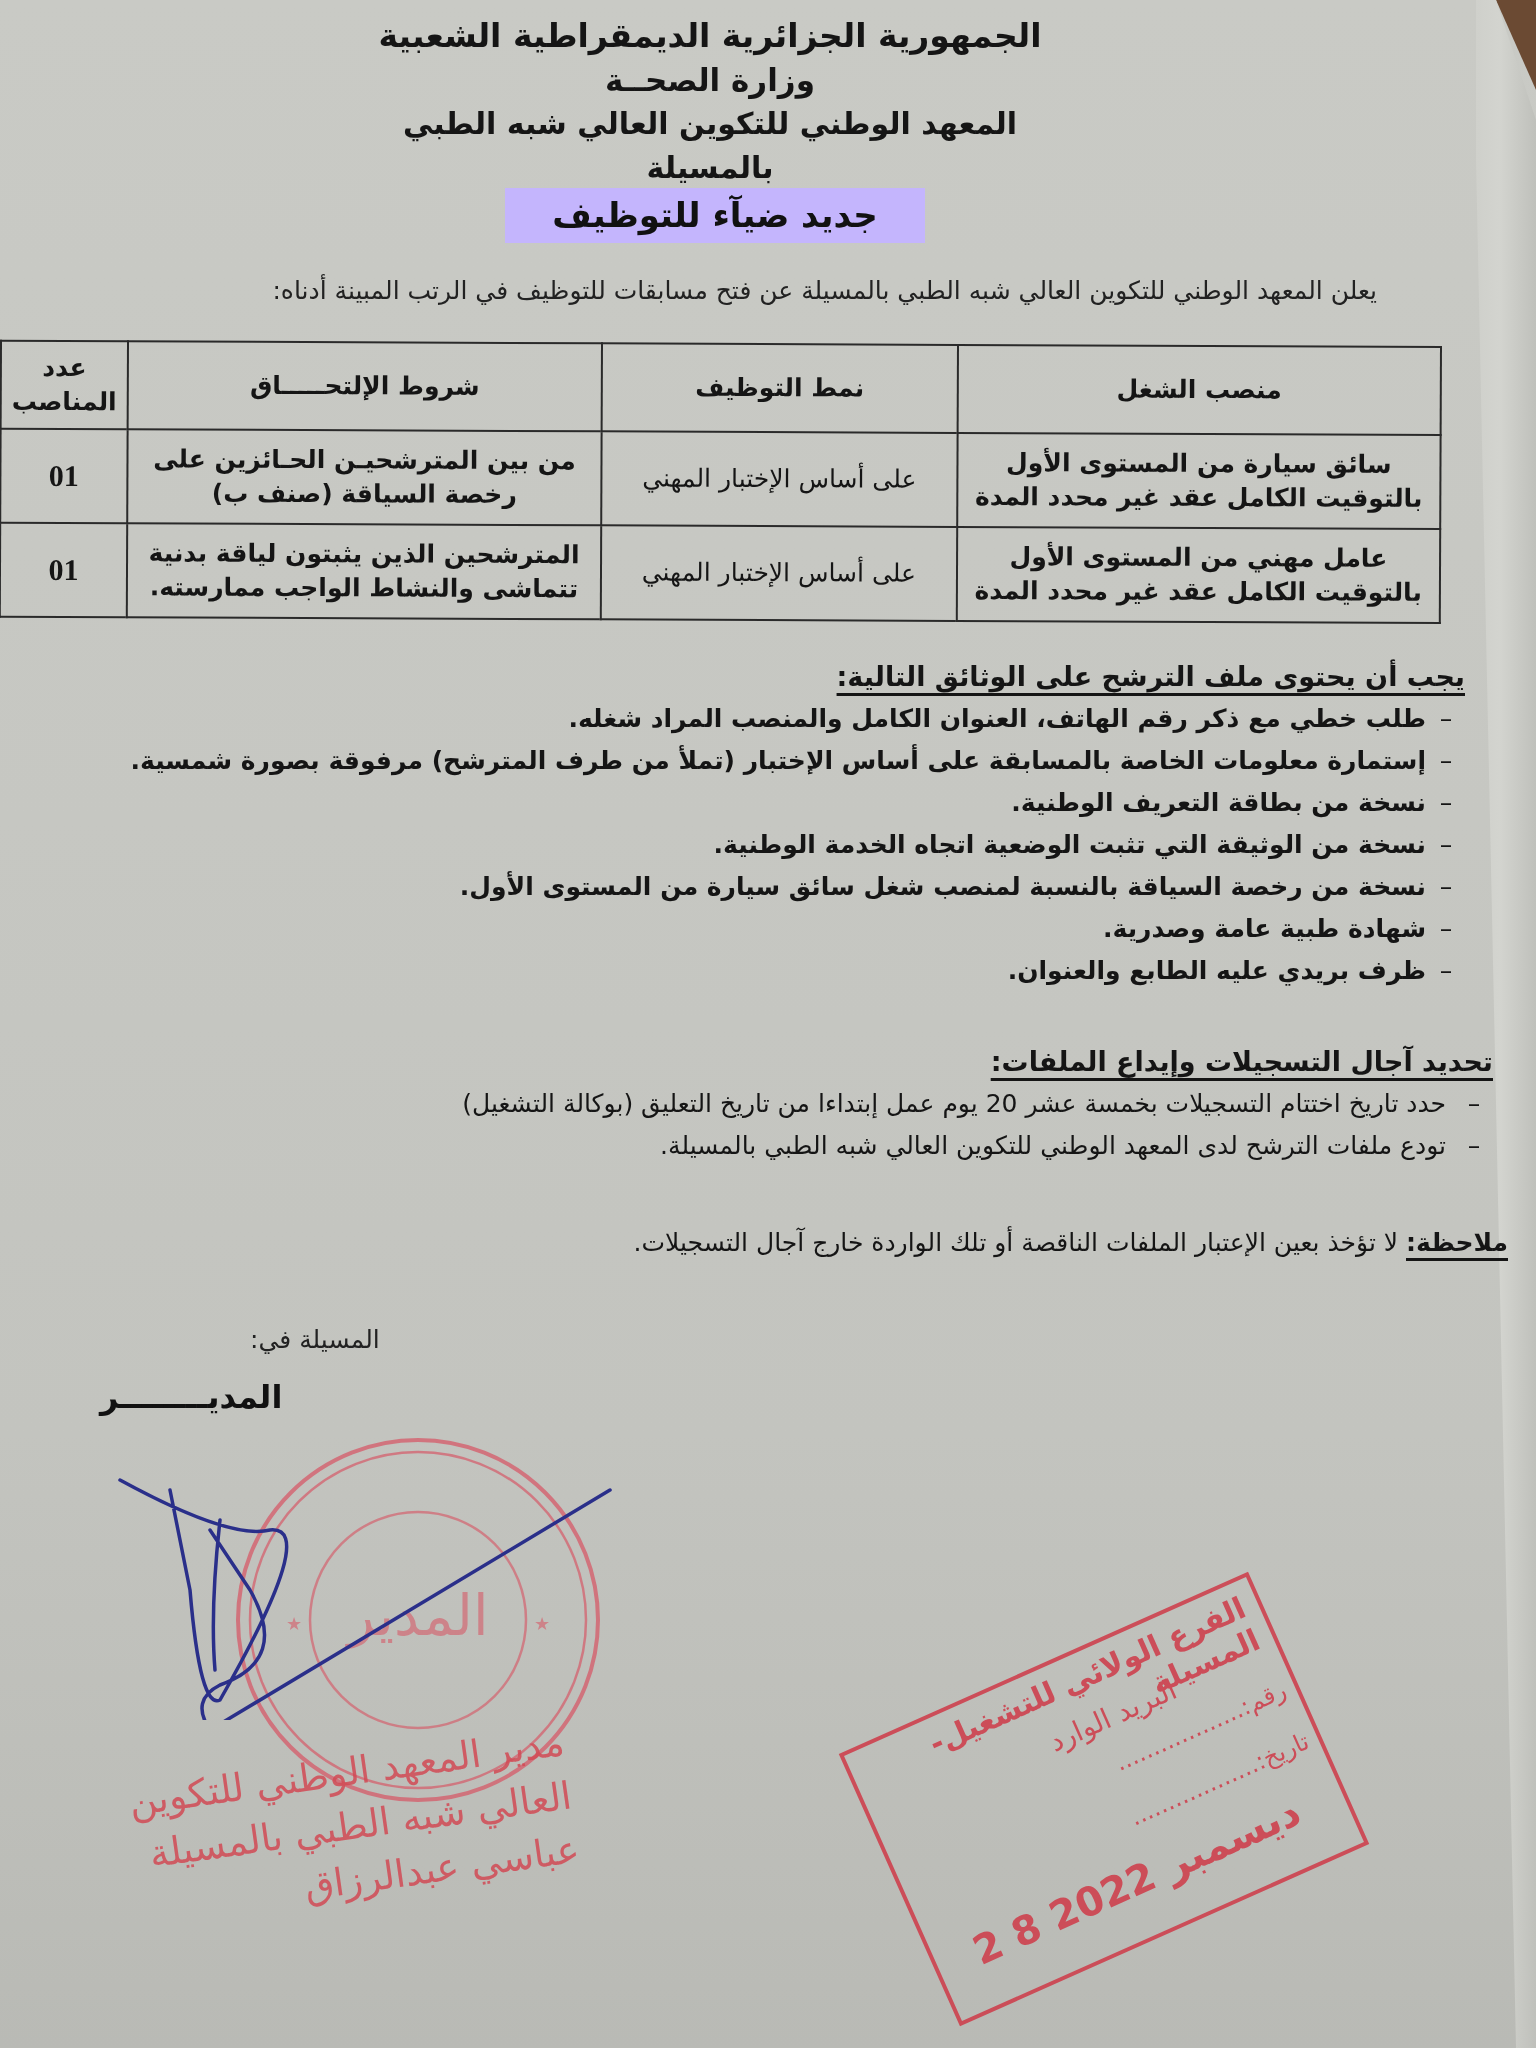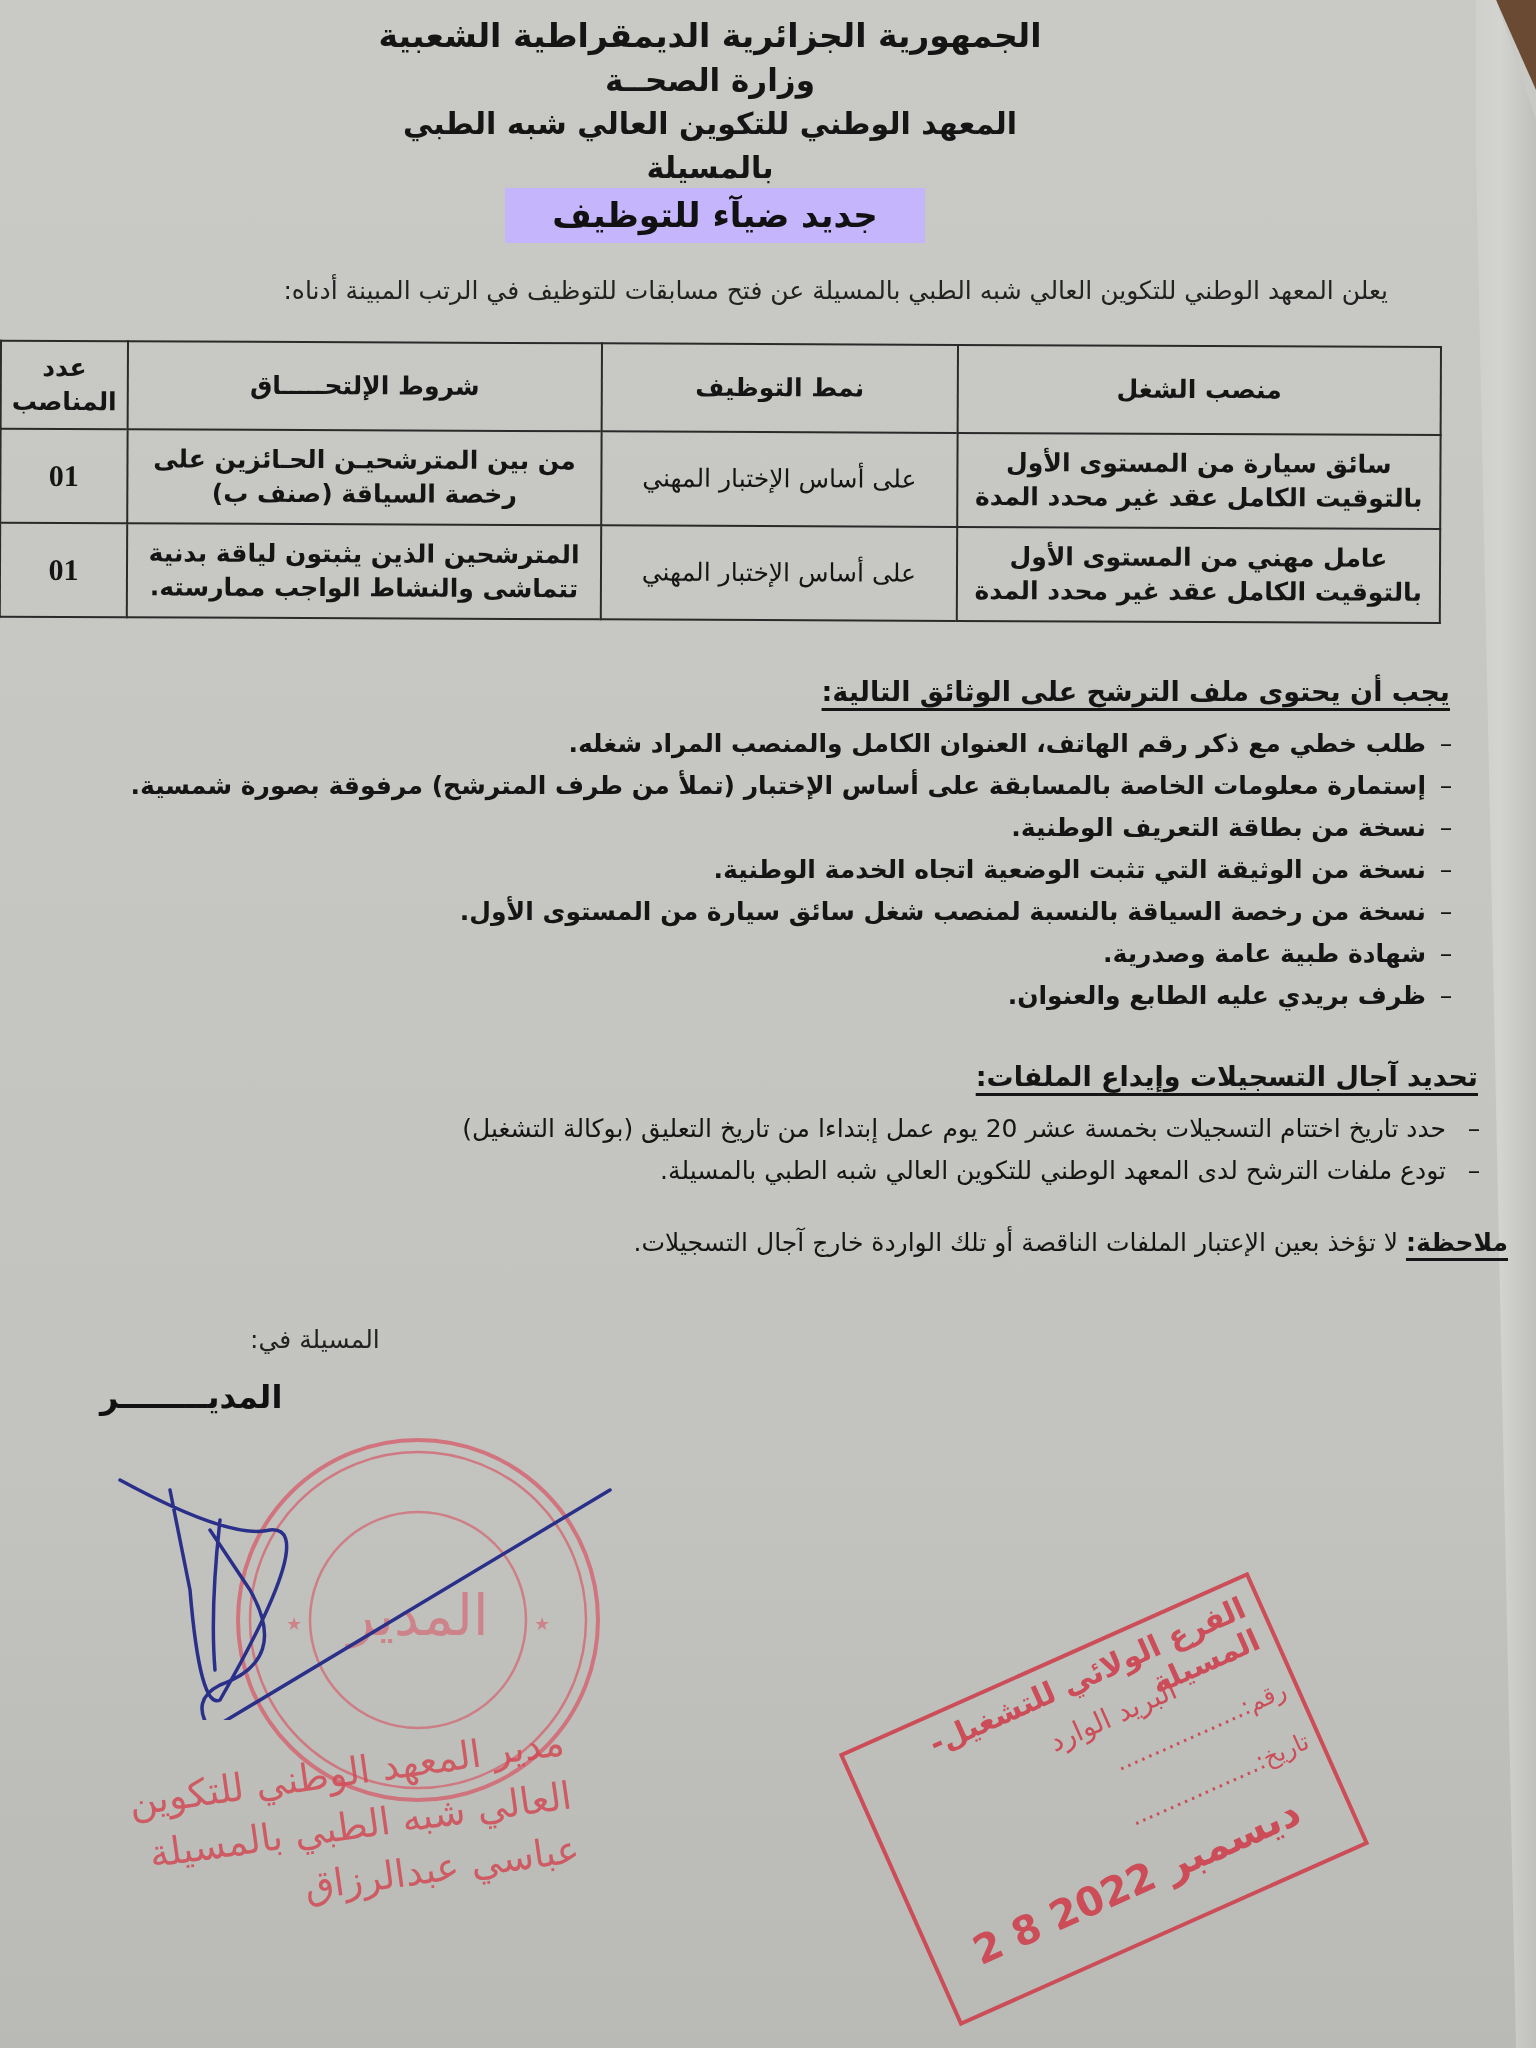--- a/index.html
+++ b/index.html
@@ -23,36 +23,36 @@
     .rtl { direction: rtl; unicode-bidi: embed; }
     .header { position: absolute; left: 360px; width: 700px; top: 14px; text-align: center; color: #151515; font-weight: bold; }
     .header .l1 { font-size: 33px; line-height: 44px; }
     .header .l2 { font-size: 31px; line-height: 44px; }
     .header .l3 { font-size: 30px; line-height: 44px; }
     .banner {
       position: absolute; left: 505px; top: 188px; width: 420px; height: 55px;
       background: #c4b5fd; color: #111; font-weight: bold; font-size: 34px;
       text-align: center; line-height: 55px;
     }
-    .intro { position: absolute; left: 148px; width: 1240px; top: 276px; font-size: 25px; color: #222; text-align: right; }
+    .intro { position: absolute; left: 137px; width: 1240px; top: 276px; font-size: 25px; color: #222; text-align: right; }
     table.jobs {
       position: absolute; left: 0; top: 346px; width: 1442px;
       border-collapse: collapse; color: #151515;
       transform: rotate(0.25deg); transform-origin: right top;
     }
     table.jobs td, table.jobs th {
       border: 2px solid #2a2a2a; text-align: center; vertical-align: middle;
       font-size: 25px; line-height: 34px; padding: 4px 10px;
     }
     table.jobs th { font-weight: bold; height: 78px; }
     table.jobs td { font-weight: bold; height: 84px; }
     table.jobs td.mode { font-weight: normal; }
     table.jobs td.count { font-family: "Liberation Serif", serif; font-size: 30px; }
     .section { position: absolute; right: 72px; color: #151515; font-size: 25px; text-align: right; width: 1400px; }
-    .section h3 { margin: 16px; font-size: 27px; font-weight: bold; text-decoration: underline; text-decoration-thickness: 3px; text-underline-offset: 7px; }
+    .section h3 { margin: 1px; font-size: 27px; font-weight: bold; text-decoration: underline; text-decoration-thickness: 3px; text-underline-offset: 7px; }
     .section ul { list-style: none; margin: 6px 0 0 0; padding: 0; }
     .section li { line-height: 42px; font-weight: bold; }
     .section li .dash { display: inline-block; width: 40px; text-align: center; font-weight: normal; }
     .sec1 { top: 660px; right: 70px; }
     .sec2 { top: 1045px; right: 42px; }
     .sec2 li { font-weight: normal; }
     .sec2 b { font-weight: normal; }
     .note { position: absolute; right: 28px; top: 1228px; width: 1450px; font-size: 25px; color: #151515; }
     .note .label { font-weight: bold; text-decoration: underline; text-decoration-thickness: 3px; text-underline-offset: 7px; }
     .place { position: absolute; left: 250px; top: 1325px; font-size: 25px; color: #222; }

